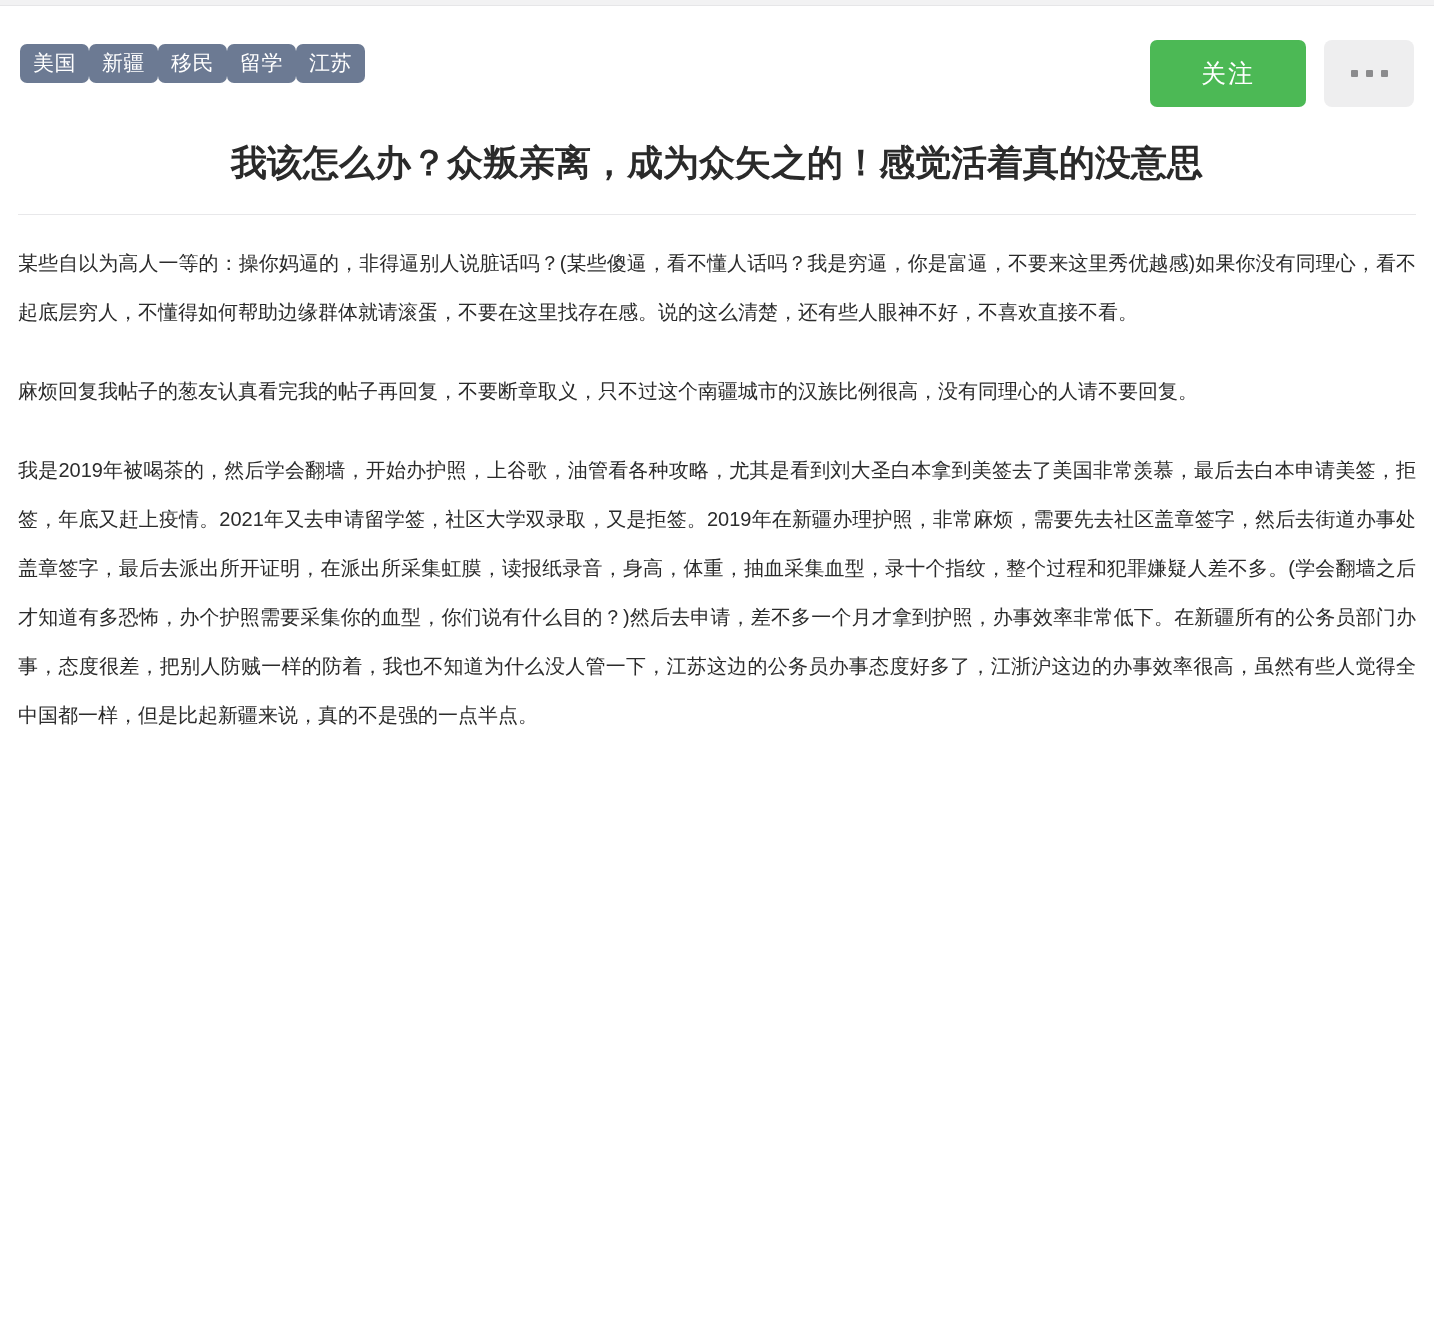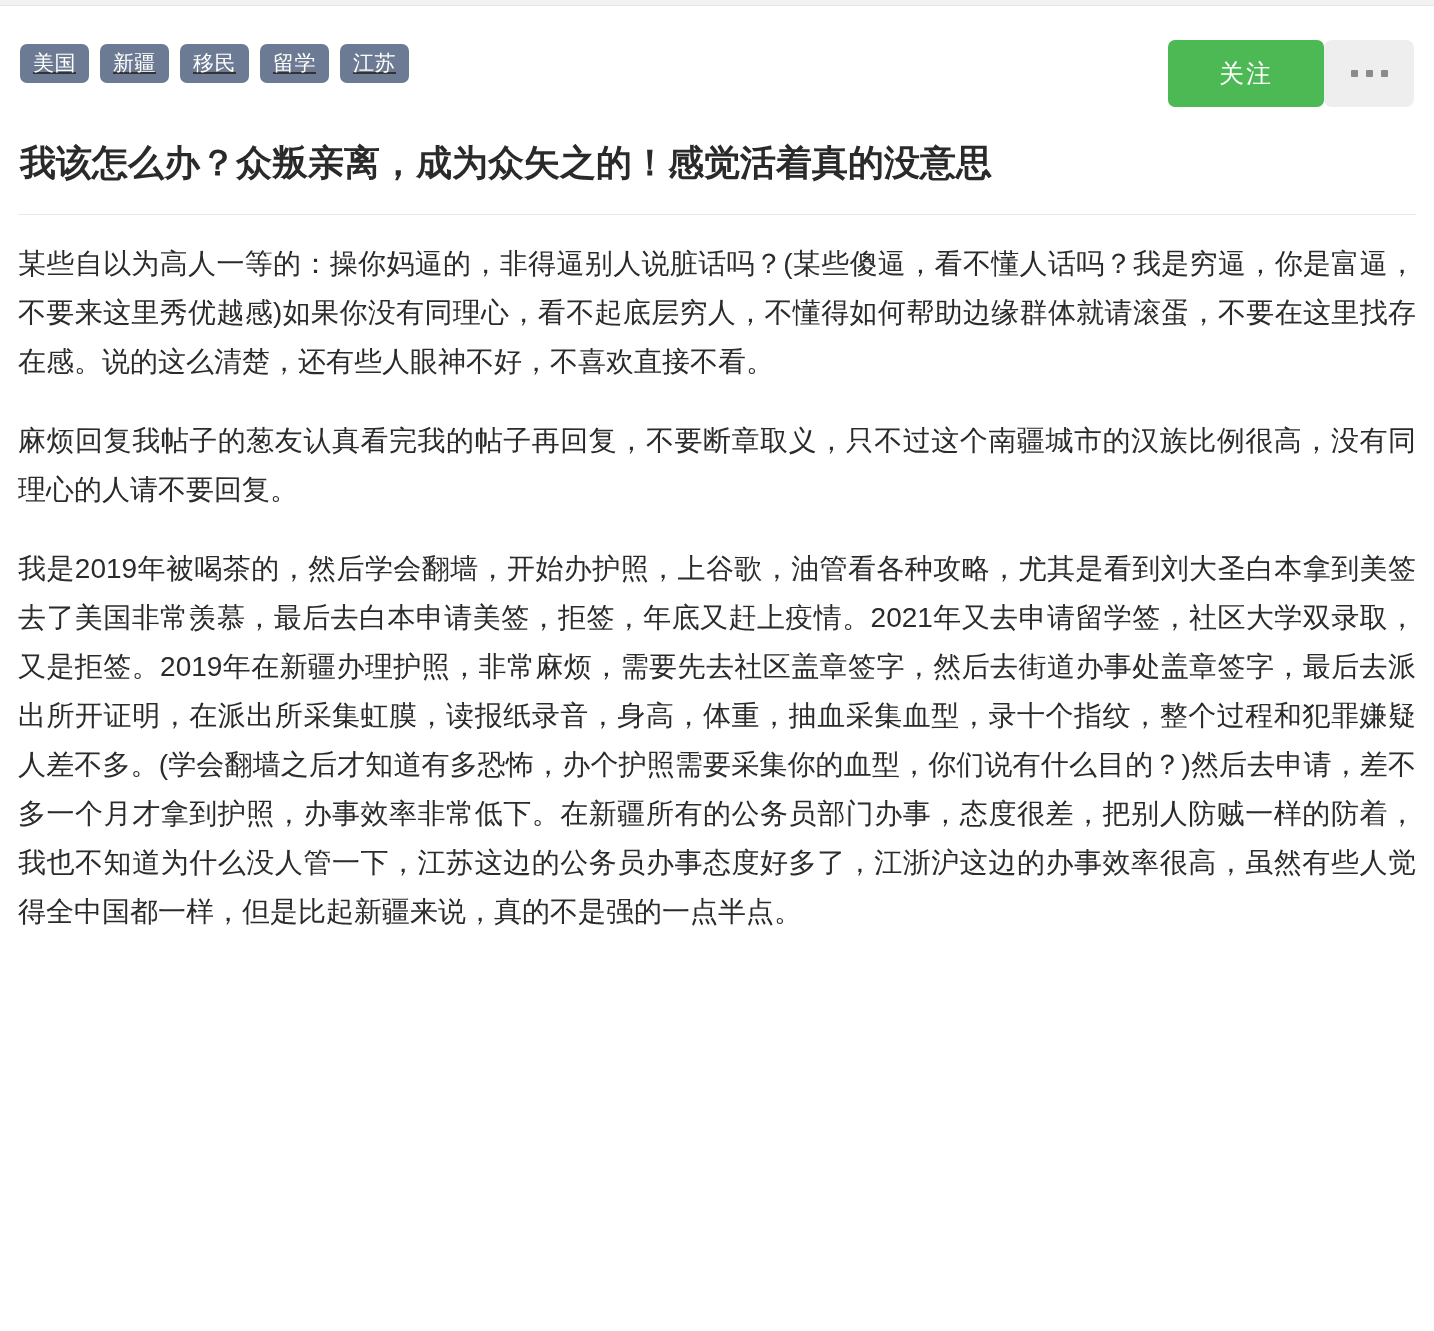--- a/index.html
+++ b/index.html
@@ -42,41 +42,40 @@
     align-items: flex-start;
     justify-content: space-between;
     padding: 33px 20px 0 20px;
     box-sizing: border-box;
     height: 112px;
   }
 
   .tag-list {
     display: flex;
     align-items: center;
-    gap: 11px;
     padding-top: 4px;
-    text-decoration: underline;
   }
 
   .tag {
     background: #6c7a93;
     color: #ffffff;
     font-size: 21px;
     line-height: 1;
     padding: 8px 13px 10px 13px;
     border-radius: 7px;
     letter-spacing: 0.5px;
     white-space: nowrap;
     cursor: pointer;
     user-select: none;
   }
 
   .actions {
     display: flex;
     align-items: center;
+    gap: 18px;
   }
 
   .follow-button {
     background: #4cb955;
     color: #ffffff;
     font-size: 25px;
     line-height: 1;
     border: none;
     border-radius: 7px;
     width: 156px;
@@ -118,35 +117,36 @@
   
   .post-title {
     font-size: 36px;
     font-weight: bold;
     color: #2a2a2a;
     letter-spacing: 0px;
     line-height: 1.3;
     margin: 0;
     padding: 21px 20px 0 20px;
     box-sizing: border-box;
+    text-align: center;
   }
 
   .divider {
     height: 1px;
     background: #e8e8ea;
     margin: 27px 18px 0 18px;
   }
 
   
   .post-body {
     padding: 0 18px;
     box-sizing: border-box;
   }
   .post-body p {
-    font-size: 28px;
+    font-size: 20px;
     line-height: 49px;
     color: #2b2b2b;
     margin: 0;
     text-align: justify;
     text-justify: inter-ideograph;
     letter-spacing: 0px;
   }
   .post-body p.para {
     margin-top: 30px;
   }

